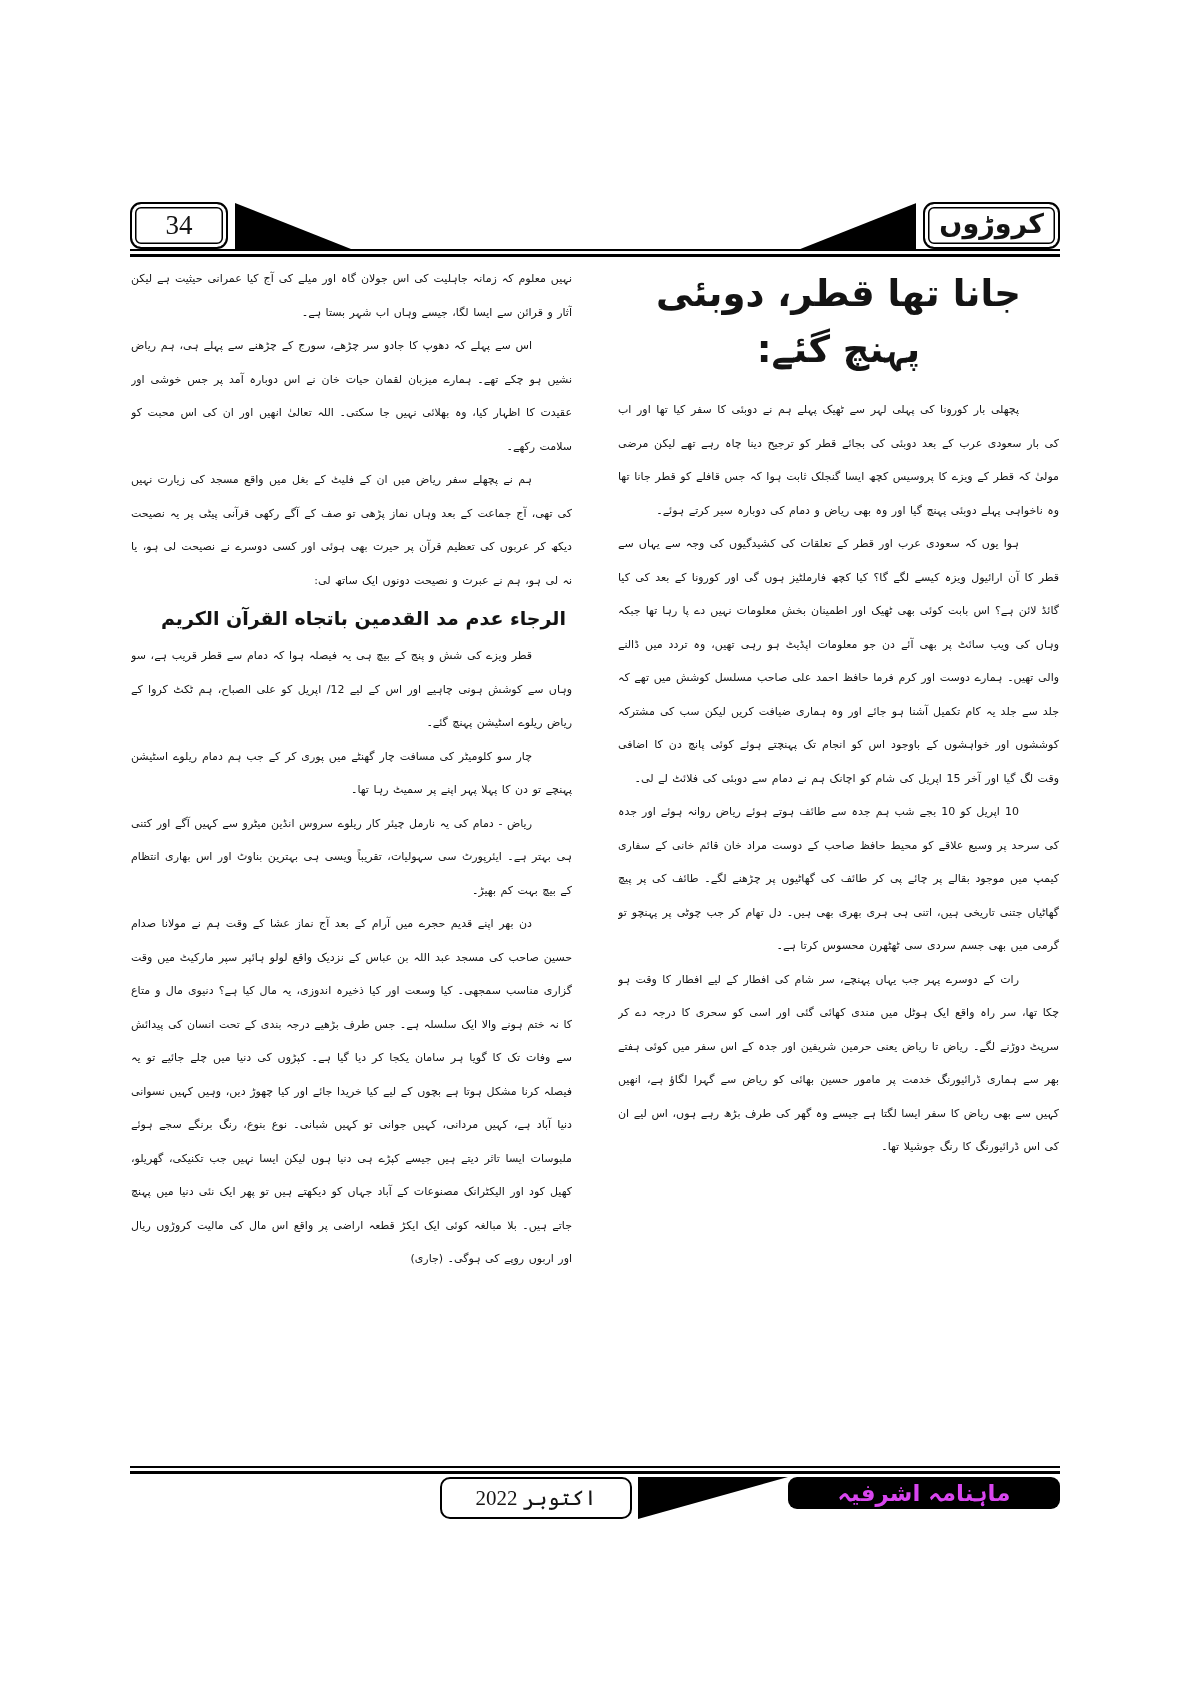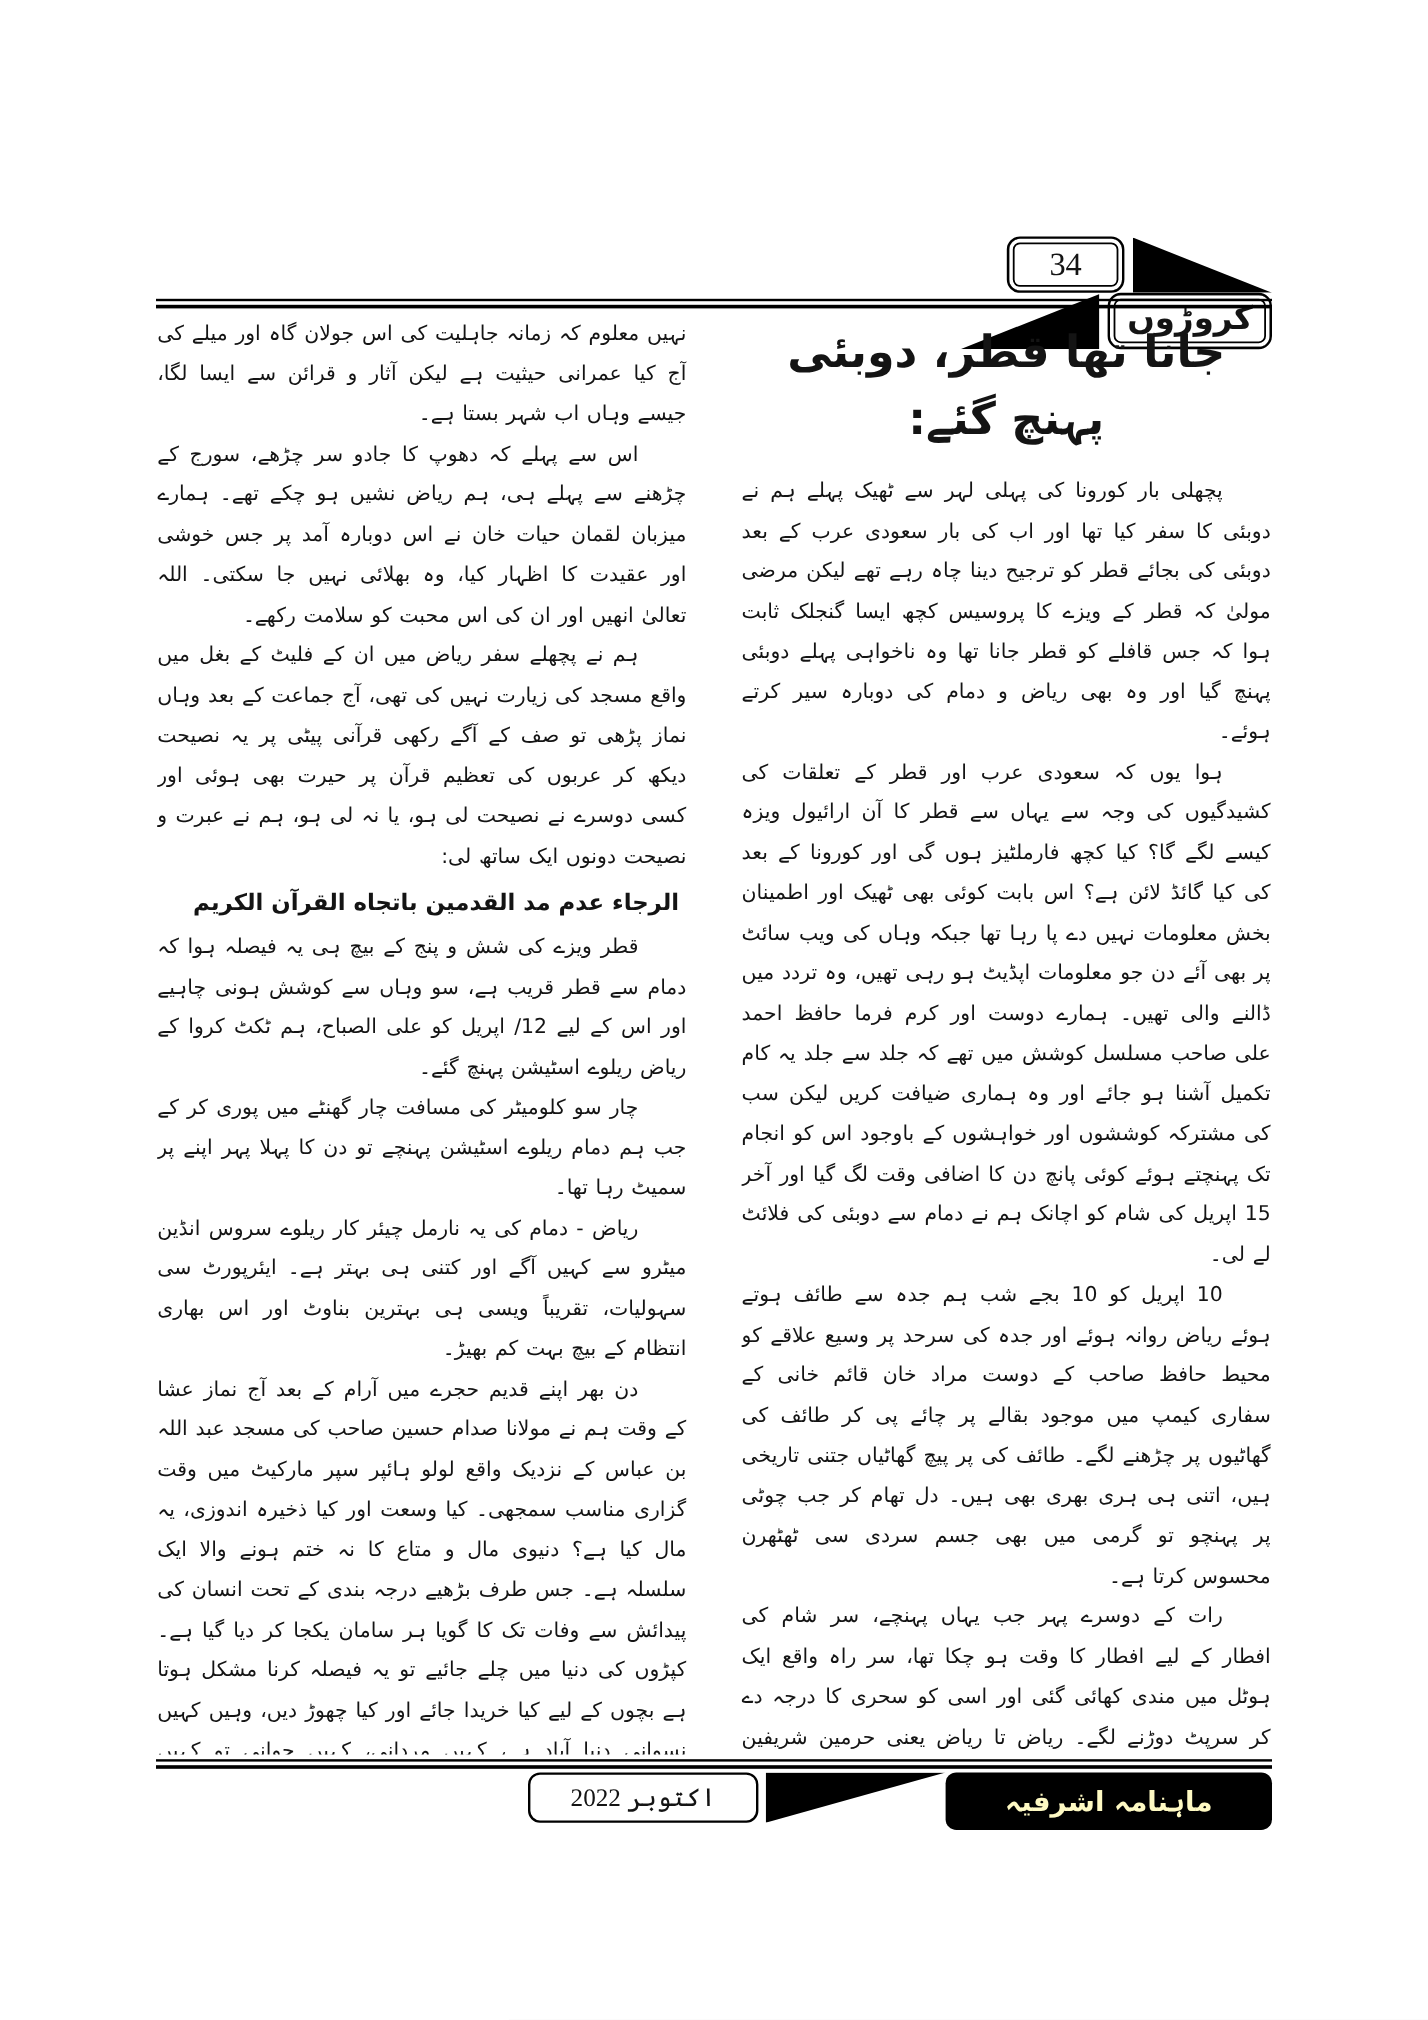--- a/index.html
+++ b/index.html
@@ -12,21 +12,21 @@
   .page {
     position:relative;
     width:1190px; height:1683px;
     background:#ffffff;
     overflow:hidden;
   }
 
   
   .page-header {
     position:absolute; top:197px; left:130px; right:130px; height:52px;
-    display:flex; justify-content:space-between; align-items:flex-end;flex-direction:column;
+    display:flex; justify-content:space-between; align-items:flex-end;
   }
   .header-group { display:flex; align-items:flex-end; }
   .badge-box {
     height:47px; min-width:98px;
     border:2.5px solid #000; border-radius:11px;
     box-shadow: inset 0 0 0 3px #fff, inset 0 0 0 4.5px #000;
     display:flex; align-items:center; justify-content:center;
     padding:0 14px; background:#fff;
   }
   .page-num { font-family:"Liberation Serif", serif; font-size:27px; }
@@ -50,21 +50,21 @@
     direction:rtl;
     overflow:hidden;
   }
   .col { width:441px; overflow:hidden; }
   .article-heading {
     font-size:37px; font-weight:bold;
     text-align:center; direction:rtl;
     margin:4px 0 16px 0; line-height:1.5;
   }
   .para {
-    font-size:17px; line-height:33.5px;
+    font-size:11px; line-height:33.5px;
     text-align:justify; direction:rtl;
     word-spacing:1px;
   }
   .para.indent { text-indent:40px; }
   .arabic-note {
     font-size:19px; font-weight:bold; line-height:38px;
     direction:rtl; text-align:right;
     padding-right:6px; margin:2px 0;
   }
 
@@ -77,22 +77,22 @@
   .date-box {
     height:42px; min-width:192px;
     border:2.5px solid #000; border-radius:10px;
     display:flex; align-items:center; justify-content:center;
     direction:rtl; font-size:21px; background:#fff;
     font-family:"Liberation Serif", serif;
     padding:0 16px;
   }
   .tri-footer { width:150px; height:42px; margin-left:6px; clip-path:polygon(0 0, 100% 0, 0 100%); }
   .mag-box {
-    height:48px; min-width:272px;
-    background:#000; color:#fef9c3; border-radius:9px;
+    height:32px; min-width:272px;
+    background:#000; color:#d946ef; border-radius:9px;
     display:flex; align-items:center; justify-content:center;
     direction:rtl; font-size:23px; font-weight:bold;
     padding:0 20px;
   }
 </style>
 </head>
 <body>
 
 <div class="page">
 

